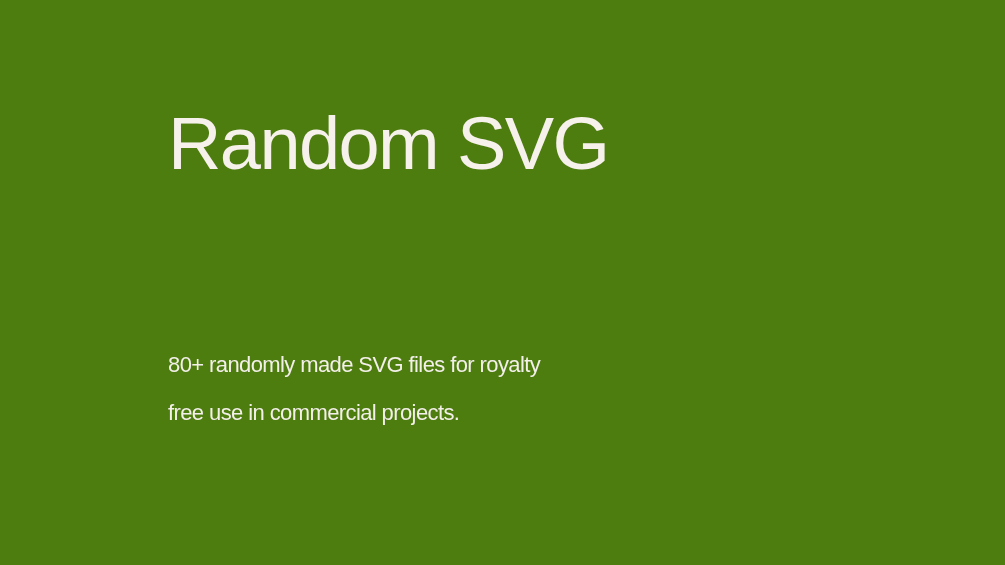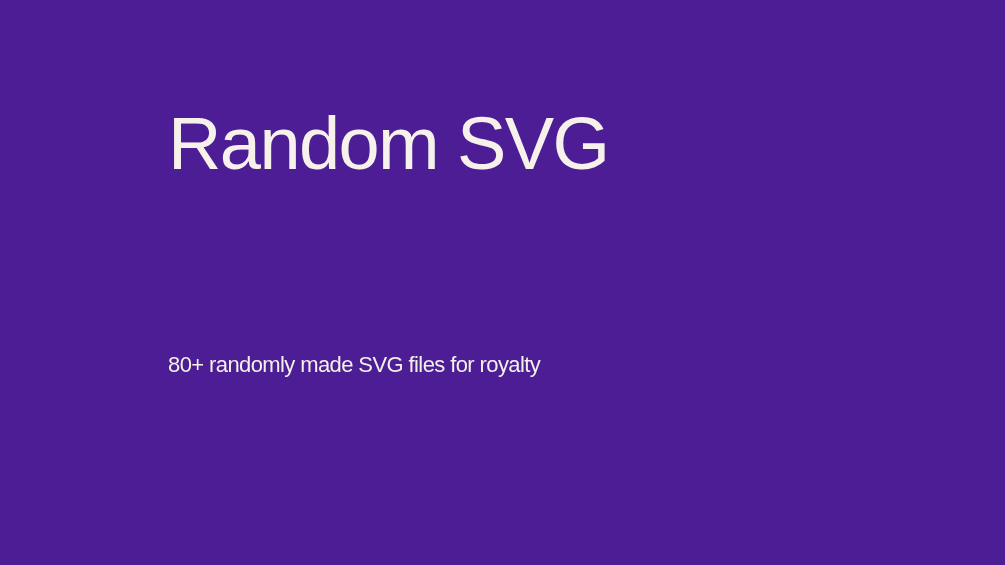--- a/index.html
+++ b/index.html
@@ -12,21 +12,21 @@
     height: 565px;
     overflow: hidden;
     font-family: "Liberation Sans", sans-serif;
     background: #0d5a63;
   }
 
   .slide {
     position: relative;
     width: 1005px;
     height: 565px;
-    background: #4c1d95;
+    background: #4d7c0f;
     box-sizing: border-box;
     overflow: hidden;
   }
 
   .content {
     position: absolute;
     left: 168px;
     top: 0;
     width: 800px;
   }
@@ -78,16 +78,17 @@
 
 <div class="slide">
   <div class="content">
 
     <h1 class="headline">
       <span class="line">Random SVG</span>
     </h1>
 
     <p class="subheadline">
       <span class="line">80+ randomly made SVG files for royalty</span>
+      <span class="line">free use in commercial projects.</span>
     </p>
 
   </div>
 </div>
 
 </body></html>

